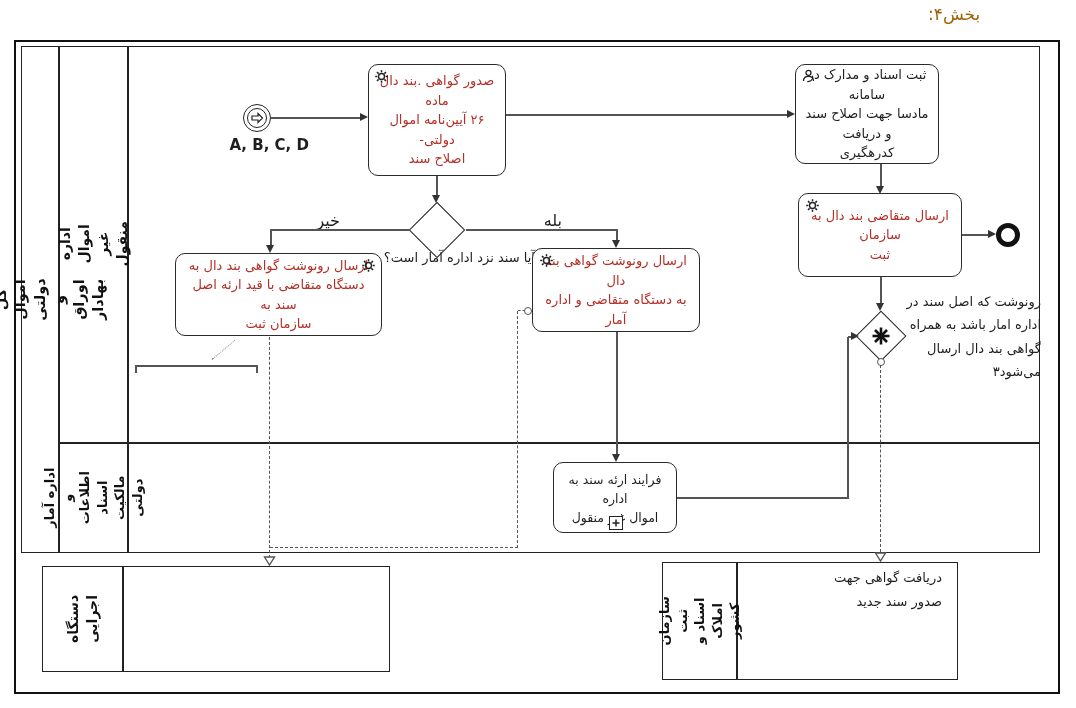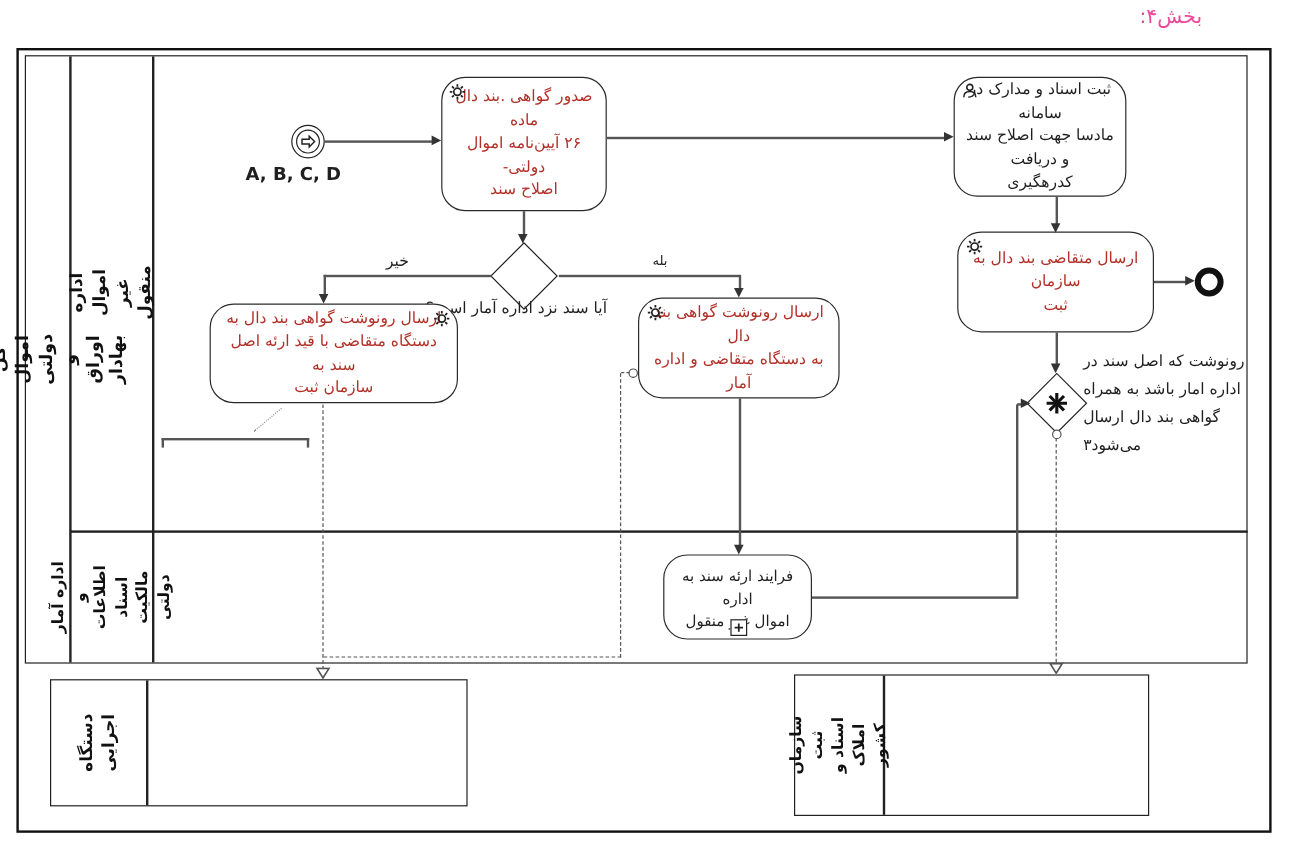--- a/index.html
+++ b/index.html
@@ -1,43 +1,43 @@
 <!DOCTYPE html>
 <html lang="fa"><head>
 <meta charset="utf-8">
 <style>
   *{margin:0;padding:0;box-sizing:border-box}
   body{font-family:"DejaVu Sans",sans-serif;background:#fff}
   .stage{position:relative;width:1076px;height:708px;background:#fff;direction:rtl;overflow:hidden}
   .abs{position:absolute}
   .frame{position:absolute;border:2px solid #111;background:#fff}
   .pool{position:absolute;border:1.8px solid #222;background:#fff}
-  .task{position:absolute;border:1.6px solid #2b2b2b;border-radius:20px;background:#fff;
+  .task{position:absolute;border:1.6px solid #2b2b2b;border-radius:10px;background:#fff;
         display:flex;align-items:center;justify-content:center;text-align:center;
         font-size:13px;line-height:1.5;white-space:pre-line;color:#1f1f1f;padding:18px 6px}
   .red{color:#b23028}
   .hl{position:absolute;background:#555;height:1.7px}
   .vl{position:absolute;background:#555;width:1.7px}
   .bhl{position:absolute;background:#222;height:1.7px}
   .bvl{position:absolute;background:#222;width:1.7px}
   .dashv{position:absolute;border-right:1.7px dashed #555;width:0}
   .dashh{position:absolute;border-top:1.7px dashed #555;height:0}
   .dot{position:absolute;border-top:1.7px dotted #999;height:0;transform-origin:left center}
   .ahr{position:absolute;width:0;height:0;border-top:4.5px solid transparent;border-bottom:4.5px solid transparent;border-left:8px solid #333}
   .ahd{position:absolute;width:0;height:0;border-left:4.5px solid transparent;border-right:4.5px solid transparent;border-top:8px solid #333}
   .diamond{position:absolute;background:#fff;border:1.7px solid #222;transform:rotate(45deg)}
   .vcell{position:absolute;display:flex;align-items:center;justify-content:center}
   .vtext{transform:rotate(-90deg);white-space:pre-line;text-align:center;font-weight:bold;color:#111;width:max-content;line-height:1.35}
-  .note{position:absolute;text-align:left;font-size:13px;color:#1f1f1f;white-space:pre-line}
+  .note{position:absolute;text-align:right;font-size:13px;color:#1f1f1f;white-space:pre-line}
   .circ{position:absolute;width:8px;height:8px;border:1.4px solid #555;border-radius:50%;background:#fff}
   .event-outer{position:absolute;width:28px;height:28px;border:1.6px solid #222;border-radius:50%;display:flex;align-items:center;justify-content:center;background:#fff}
   .event-inner{width:20px;height:20px;border:1.5px solid #222;border-radius:50%;display:flex;align-items:center;justify-content:center}
   .end-event{position:absolute;width:24px;height:24px;border:5px solid #111;border-radius:50%;background:#fff}
   .plusbox{position:absolute;width:14px;height:14px;border:1.4px solid #222;background:#fff;display:flex;align-items:center;justify-content:center}
-  .title{position:absolute;font-size:17px;color:#ec4899;text-align:center}
+  .title{position:absolute;font-size:17px;color:#a16207;text-align:left}
 </style>
 </head>
 <body>
 
 <div class="stage">
 
   <div class="title" style="left:928px;top:4px;width:96px">بخش۴:</div>
 
   <div class="frame" style="left:14px;top:40px;width:1046px;height:654px"></div>
 
@@ -111,22 +111,22 @@
       </g>
     </svg>
     <span>ارسال متقاضی بند دال به سازمان
 ثبت</span>
   </div>
 
   <div class="end-event" style="left:996px;top:223px"></div>
 
   <div class="diamond" style="left:417px;top:210px;width:40px;height:40px"></div>
   <div class="note" style="left:355px;top:250px;width:180px">آیا سند نزد اداره آمار است؟</div>
-  <div class="note" style="left:322px;top:211px;width:34px;font-size:13px">خیر</div>
-  <div class="note" style="left:544px;top:211px;width:30px;font-size:11px">بله</div>
+  <div class="note" style="left:306px;top:211px;width:34px;font-size:16px">خیر</div>
+  <div class="note" style="left:532px;top:211px;width:30px;font-size:16px">بله</div>
 
   <div class="task red" style="left:175px;top:253px;width:207px;height:83px">
     <svg class="abs" style="right:5px;top:4px" width="15" height="15" viewBox="0 0 15 15">
       <circle cx="7.5" cy="7.5" r="3" fill="none" stroke="#222" stroke-width="1.4"></circle>
       <g stroke="#222" stroke-width="1.5">
         <line x1="11.7" y1="7.5" x2="13.8" y2="7.5"></line>
           <line x1="1.2" y1="7.5" x2="3.3" y2="7.5"></line>
         <line x1="7.5" y1="11.7" x2="7.5" y2="13.8"></line>
           <line x1="7.5" y1="1.2" x2="7.5" y2="3.3"></line>
         <line x1="10.4" y1="10.4" x2="12" y2="12"></line>
@@ -244,14 +244,16 @@
     <div class="vtext" style="font-size:14px">دستگاه اجرایی</div>
   </div>
 
   <div class="pool" style="left:662px;top:562px;width:296px;height:118px"></div>
   <div class="bvl" style="left:736px;top:563px;height:116px"></div>
   <div class="vcell" style="left:663px;top:563px;width:73px;height:116px">
     <div class="vtext" style="font-size:13px">سازمان ثبت
 اسناد و املاک
 کشور</div>
   </div>
+  <div class="note" style="left:757px;top:566px;width:185px;line-height:1.85">دریافت گواهی جهت
+صدور سند جدید</div>
 
 </div>
 
 </body></html>

